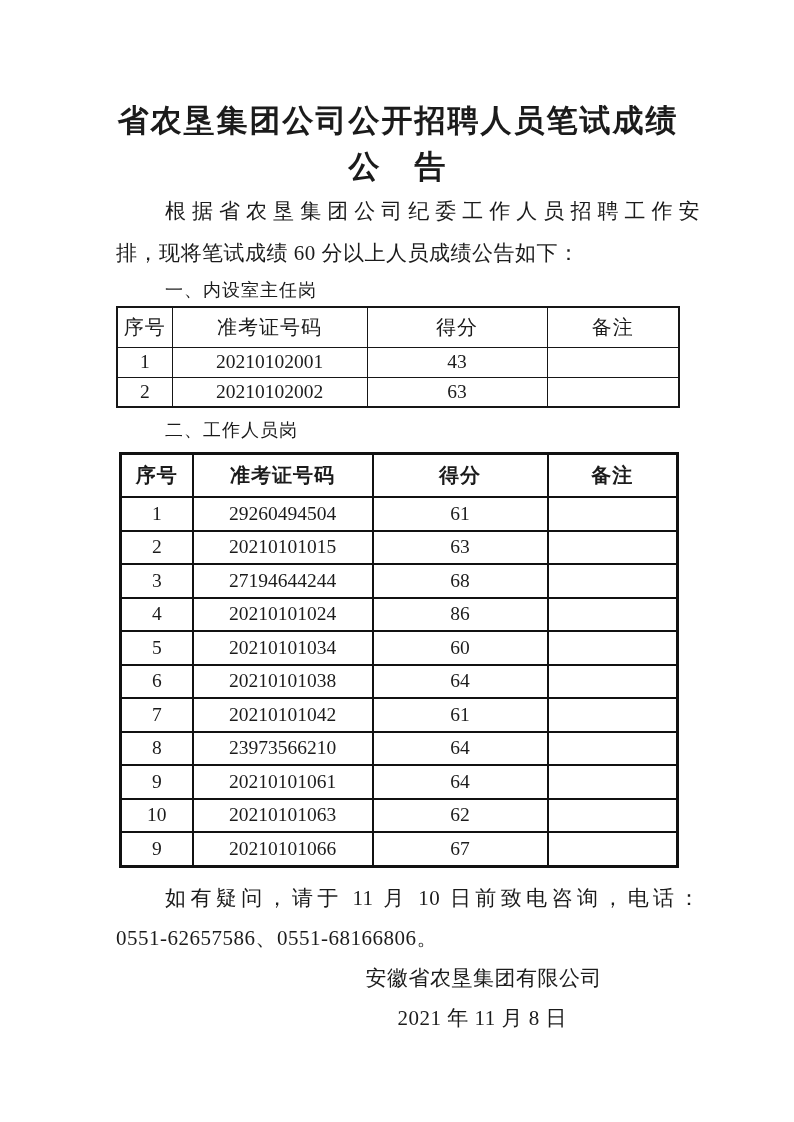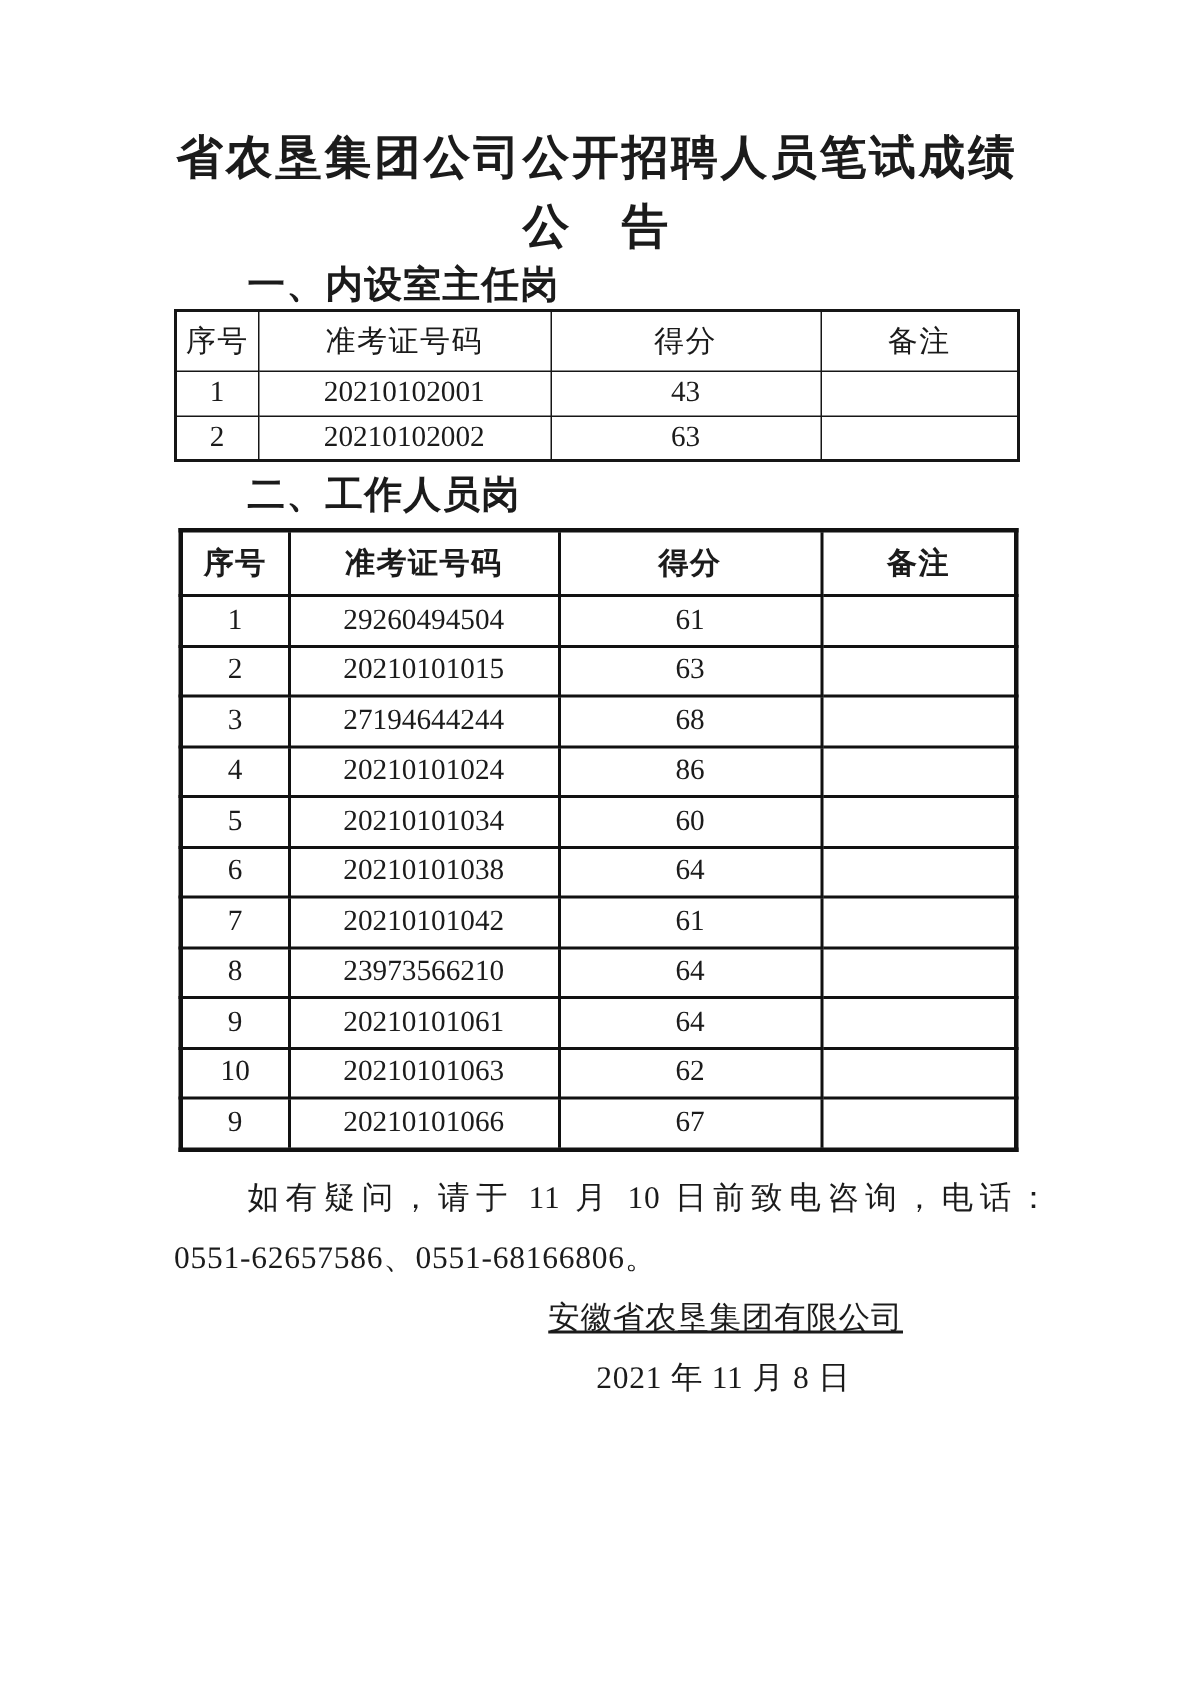--- a/index.html
+++ b/index.html
@@ -1,19 +1,19 @@
 <!DOCTYPE html>
 <html><head>
 <meta charset="utf-8">
 <style>
   html,body { margin:0; padding:0; background:#ffffff; }
   .page {
     position:relative;
     width:794px; height:1071px;
-    margin:0 auto;
+    margin:16px auto;
     background:#ffffff;
     box-sizing:border-box;
     padding:0 94px 0 116px;
     overflow:hidden;
     font-family:"Liberation Serif","DejaVu Serif",serif;
     color:#1b1b1b;
   }
   .title-block { margin-top:82px; }
   .title {
     margin:0 0 0 -20px;
@@ -28,22 +28,22 @@
     margin:0;
     font-size:21px;
     line-height:42px;
     letter-spacing:0.5px;
   }
   .just { text-align:justify; text-align-last:justify; text-justify:inter-character; }
   .indent { text-indent:49px; }
   .section-heading {
     margin:0;
     font-family:"Liberation Sans","DejaVu Sans",sans-serif;
-    font-size:25px;
-    font-weight:bold;
+    font-size:18px;
+    font-weight:normal;
     line-height:32px;
     text-indent:49px;
     letter-spacing:1px;
   }
   .sh2 { margin-top:6px; }
   table {
     border-collapse:collapse;
     table-layout:fixed;
     text-align:center;
   }
@@ -69,41 +69,44 @@
   .t2 td { font-size:19.5px; height:31.5px; border:2px solid #111111; }
   .closing { margin-top:10px;font-family:Liberation Serif, serif; }
   .closing .body-line { line-height:40px; }
   .signature {
     margin:0;
     font-size:21px;
     line-height:40px;
     letter-spacing:0.5px;
     text-align:right;
     padding-right:98px;
-    text-decoration:underline;
   }
   .doc-date {
     margin:0;
     font-size:21px;
     line-height:40px;
     letter-spacing:0.5px;
     text-align:right;
     padding-right:133px;
   }
 </style>
 </head>
 <body>
 
 <div class="page">
 
   <div class="title-block">
     <h1 class="title">省农垦集团公司公开招聘人员笔试成绩</h1>
     <h1 class="title">公　告</h1>
   </div>
 
+  <div>
+    <p class="body-line just indent">根据省农垦集团公司纪委工作人员招聘工作安</p>
+    <p class="body-line">排，现将笔试成绩 60 分以上人员成绩公告如下：</p>
+  </div>
 
   <h2 class="section-heading">一、内设室主任岗</h2>
 
   <table class="t1">
     <colgroup>
       <col style="width:55px">
         <col style="width:195px">
         <col style="width:180px">
         <col style="width:132px">
     </colgroup>

